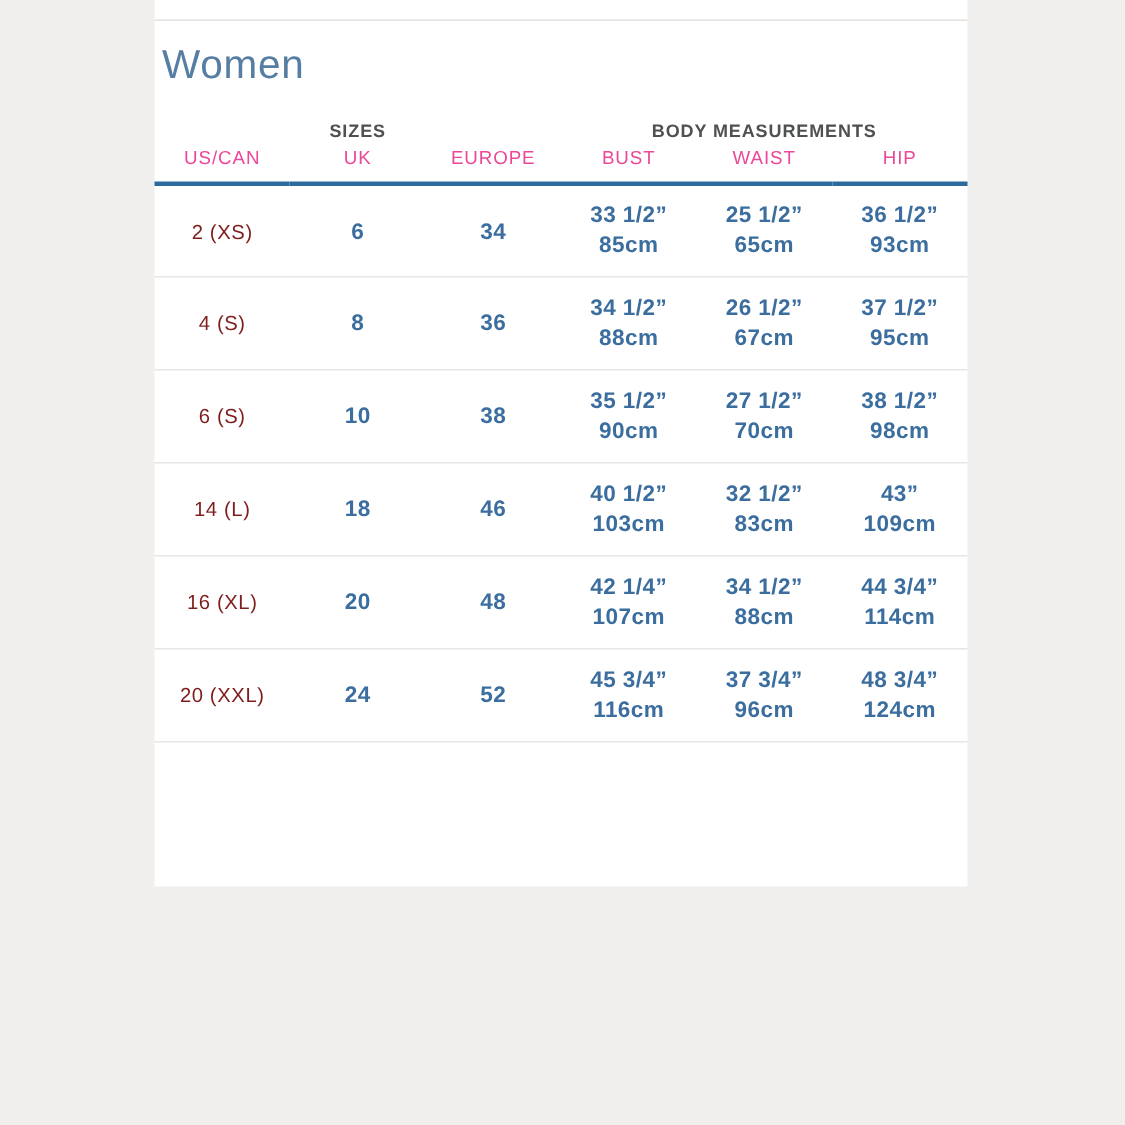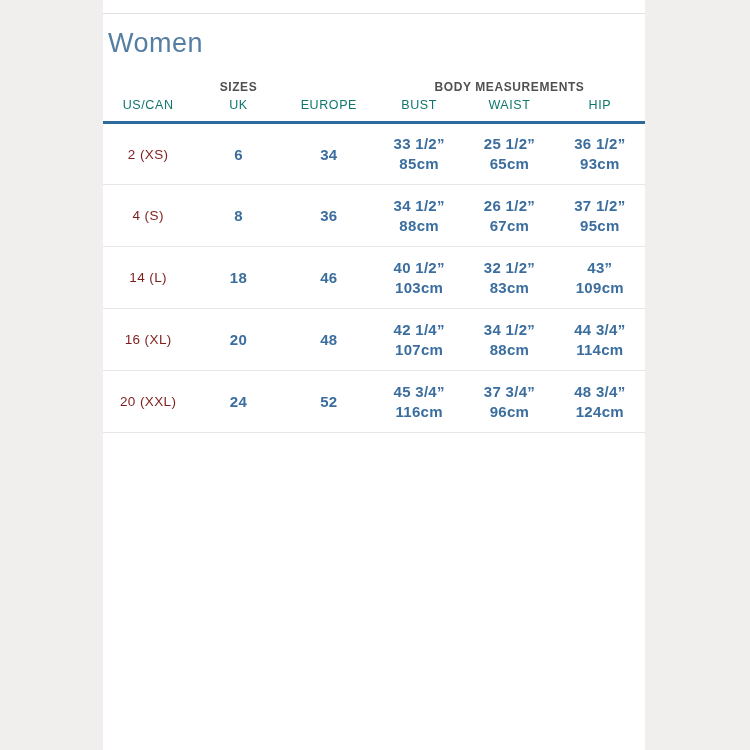--- a/index.html
+++ b/index.html
@@ -13,21 +13,21 @@
     width: 750px;
     height: 750px;
     background: #f0efee;
     overflow: hidden;
   }
   .content {
     position: absolute;
     left: 103px;
     top: 0;
     width: 542px;
-    height: 750px;
+    height: 591px;
     background: #ffffff;
     box-sizing: border-box;
   }
   .top-divider {
     border-top: 1px solid #e3e1e0;
     margin-top: 13px;
     height: 0;
   }
   .page-title {
     margin: 15px 0 0 5px;
@@ -49,21 +49,21 @@
     font-weight: 700;
     letter-spacing: 0.6px;
     color: #4f5052;
     text-align: center;
     padding: 8px 0 4px 0;
   }
   tr.cols-row th {
     font-size: 12.5px;
     font-weight: 400;
     letter-spacing: 0.6px;
-    color: #0f766e;
+    color: #ec4899;
     text-align: center;
     padding: 0 0 9px 0;
     border-bottom: 3px solid #2c6a9d;
   }
   tbody tr {
     border-bottom: 1px solid #e8e6e5;
     height: 62px;
   }
   tbody td {
     text-align: center;
@@ -144,20 +144,37 @@
           <td class="val meas">
               <span>26 1/2”</span>
               <span>67cm</span>
             </td>
           <td class="val meas">
               <span>37 1/2”</span>
               <span>95cm</span>
             </td>
         </tr>
         <tr>
+          <td class="us">6 (S)</td>
+          <td class="val">10</td>
+          <td class="val">38</td>
+          <td class="val meas">
+              <span>35 1/2”</span>
+              <span>90cm</span>
+            </td>
+          <td class="val meas">
+              <span>27 1/2”</span>
+              <span>70cm</span>
+            </td>
+          <td class="val meas">
+              <span>38 1/2”</span>
+              <span>98cm</span>
+            </td>
+        </tr>
+        <tr>
           <td class="us">14 (L)</td>
           <td class="val">18</td>
           <td class="val">46</td>
           <td class="val meas">
               <span>40 1/2”</span>
               <span>103cm</span>
             </td>
           <td class="val meas">
               <span>32 1/2”</span>
               <span>83cm</span>

